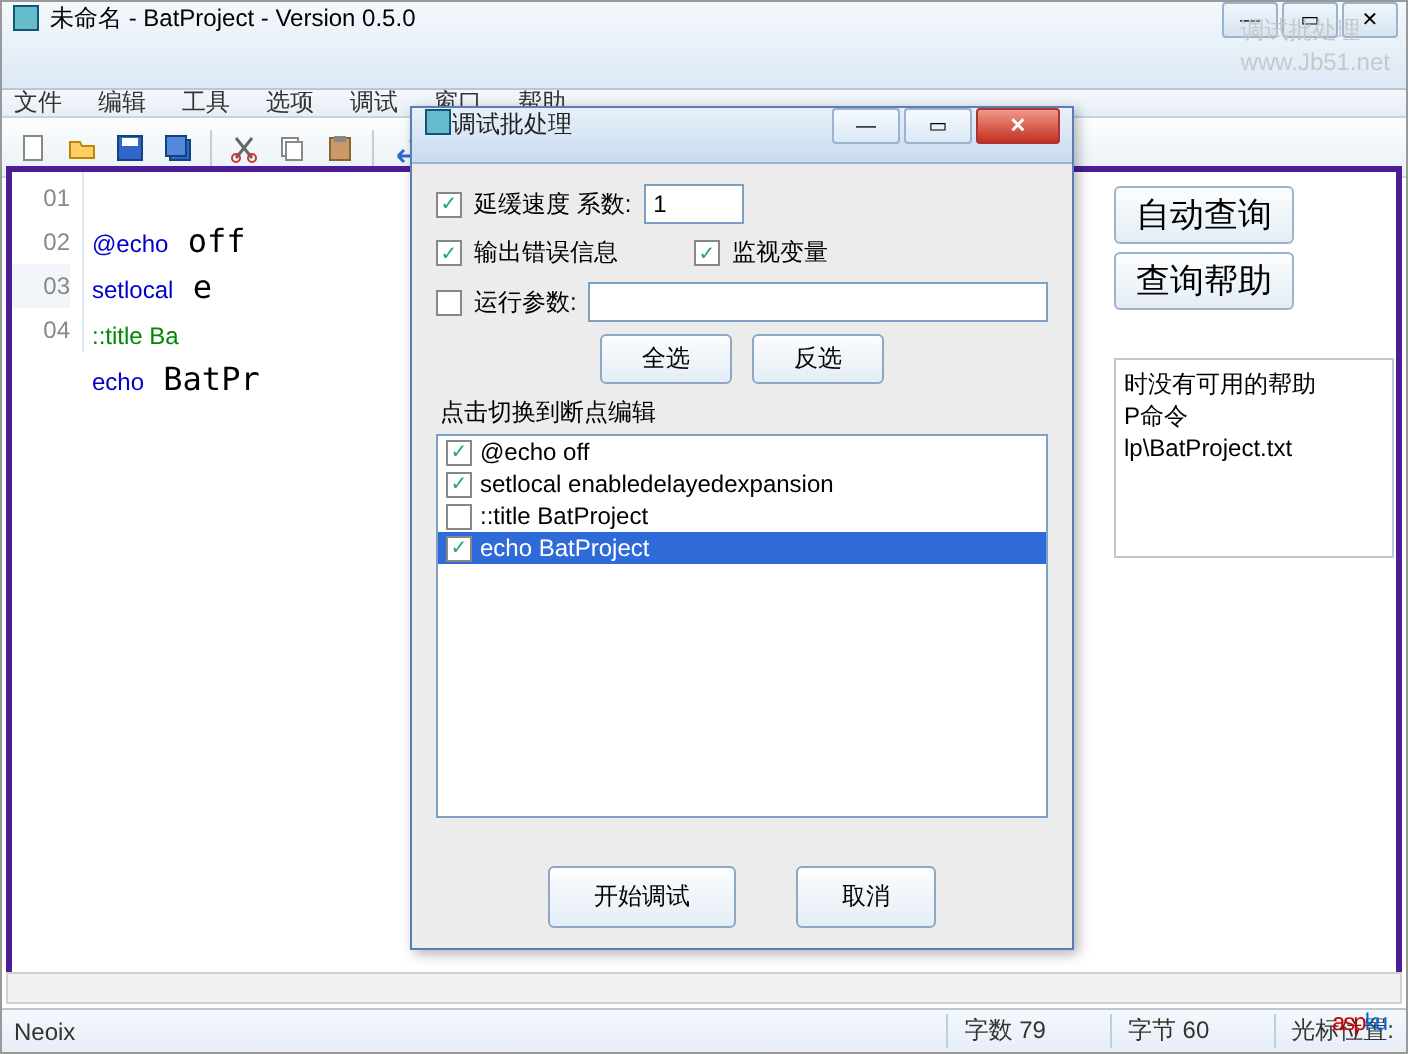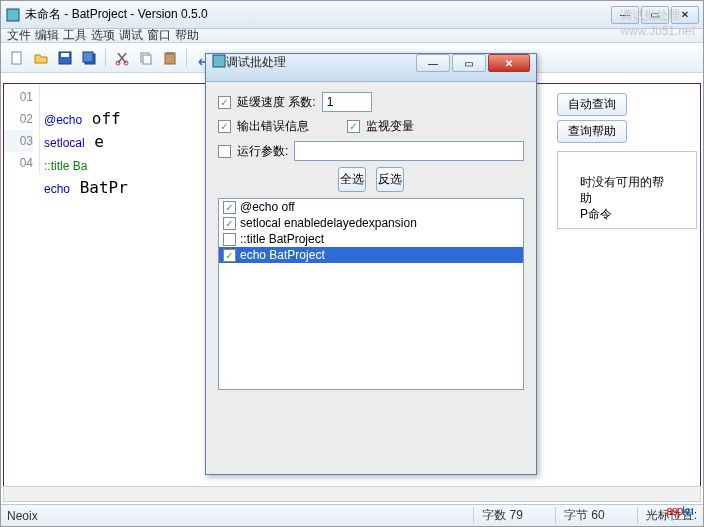--- a/index.html
+++ b/index.html
@@ -1,51 +1,51 @@
 <!DOCTYPE html>
 <html><head>
 <meta charset="utf-8">
 <style>
 *{box-sizing:border-box;margin:0;padding:0;font-family:"Microsoft YaHei",SimSun,Tahoma,sans-serif;font-size:12px}
 body{width:704px;height:527px;background:#fff;position:relative;overflow:hidden;border:1px solid #999}
-.titlebar{height:28px;background:linear-gradient(#f4f8fc,#dde9f5);display:flex;align-items:center;padding:12px 4px;border-bottom:1px solid #b8c8d8}
+.titlebar{height:44px;background:linear-gradient(#f4f8fc,#dde9f5);display:flex;padding:0 4px;border-bottom:1px solid #b8c8d8}
 .titlebar .icon{width:16px;height:16px;margin-right:4px;display:inline-flex;align-items:center;justify-content:center}
 .win-controls{margin-left:auto;display:flex;gap:2px}
 .win-btn{width:28px;height:18px;border:1px solid #9bb3cc;background:linear-gradient(#f0f6fc,#d5e4f0);border-radius:2px;display:flex;align-items:center;justify-content:center;font-size:10px}
-.menubar{height:14px;background:linear-gradient(#f4f8fc,#e6eef6);display:flex;align-items:center;padding:0 6px;gap:4px;border-bottom:1px solid #c8d4e0}
+.menubar{height:14px;background:linear-gradient(#f4f8fc,#e6eef6);display:flex;align-items:center;padding:0 6px;gap:18px;border-bottom:1px solid #c8d4e0}
 .menu-item{color:#333}
 .toolbar{height:30px;background:linear-gradient(#fdfefe,#e8f0f6);display:flex;align-items:center;padding:0 6px;gap:4px;border-bottom:1px solid #c8d4e0}
 .tb-btn{width:20px;height:20px;display:flex;align-items:center;justify-content:center;border-radius:2px}
 .tb-sep{width:1px;height:18px;background:#c0cede;margin:0 2px}
-.editor{position:absolute;left:2px;top:82px;right:2px;bottom:30px;background:#fff;border:1px solid #4c1d95}
+.editor{position:absolute;left:2px;top:82px;right:2px;bottom:30px;background:#fff;border:3px solid #4c1d95}
 .gutter{position:absolute;left:0;top:0;width:36px;background:#fff;border-right:1px solid #dde6ee;font-family:Consolas,monospace;font-size:16px;color:#888;line-height:22px;padding-top:2px;text-align:right;padding-right:6px}
 .code{position:absolute;left:40px;top:2px;font-family:Consolas,monospace;font-size:16px;line-height:22px;white-space:pre}
 .kw-blue{color:#00c}
 .kw-green{color:#080}
 .right-panel{position:absolute;right:6px;top:92px;width:140px}
-.rp-btn{display:inline-block;border:1px solid #9bb3cc;background:linear-gradient(#fcfdfe,#e4edf5);border-radius:3px;padding:2px 10px;margin-bottom:4px;font-size:12px}
-.rp-box{border:1px solid #bcc8d4;background:#fff;padding:22px;font-size:12px;line-height:16px;margin-top:4px;height:78px}
+.rp-btn{display:inline-block;border:1px solid #9bb3cc;background:linear-gradient(#fcfdfe,#e4edf5);border-radius:3px;padding:2px 10px;margin-bottom:4px;font-size:17px}
+.rp-box{border:1px solid #bcc8d4;background:#fff;padding:4px;font-size:12px;line-height:16px;margin-top:20px;height:100px}
 .statusbar{position:absolute;left:0;right:0;bottom:0;height:22px;background:linear-gradient(#f4f8fc,#e6eef6);border-top:1px solid #bcc8d4;display:flex;align-items:center;padding:0 6px;gap:32px;font-size:12px;color:#333}
 .statusbar .cell{border-left:1px solid #c0cede;padding-left:8px}
 .hscroll{position:absolute;left:2px;right:2px;bottom:24px;height:16px;background:#f0f0f0;border:1px solid #d0d0d0}
 .watermark{position:absolute;right:8px;top:6px;color:#c8c8c8;font-size:11px}
 .aspku{position:absolute;right:10px;bottom:4px;font-family:Arial;font-weight:normal;font-size:26px;letter-spacing:-1px}
 .aspku .a1{color:#c00}.aspku .a2{color:#06c}
 
 
 .dialog{position:absolute;left:204px;top:52px;width:332px;height:422px;border:1px solid #5a7db3;background:#ececec;box-shadow:2px 2px 6px rgba(0,0,0,.3)}
 .dlg-title{height:28px;background:linear-gradient(#e8f0fa,#c8dcf0);display:flex;align-items:flex-start;padding:0 6px;border-bottom:1px solid #9bb3cc}
 .dlg-title .t{flex:1;color:#222}
 .dlg-ctrl{width:34px;height:18px;margin-left:2px;border:1px solid #9bb3cc;background:linear-gradient(#f6faff,#dae8f4);border-radius:2px;display:flex;align-items:center;justify-content:center;font-size:10px}
 .dlg-close{width:42px;background:linear-gradient(#e98,#c43020);border:1px solid #a33;color:#fff;font-weight:bold}
 .dlg-body{padding:10px 12px}
 .row{display:flex;align-items:center;margin-bottom:6px;gap:6px}
 .chk{width:13px;height:13px;border:1px solid #888;background:#fff;display:inline-flex;align-items:center;justify-content:center;font-size:10px;color:#2a6}
 input.txt{border:1px solid #7ea0c4;height:20px;padding:0 4px;background:#fff}
-.btn{border:1px solid #8ca8c4;background:linear-gradient(#fcfdfe,#e4edf5);border-radius:3px;padding:3px 1px;font-size:12px}
+.btn{border:1px solid #8ca8c4;background:linear-gradient(#fcfdfe,#e4edf5);border-radius:3px;padding:3px 20px;font-size:12px}
 .big-btn{padding:6px 22px}
 .list-label{margin:6px 0 2px 2px;font-size:12px}
 .listbox{border:1px solid #7ea0c4;background:#fff;height:192px;overflow:hidden}
 .li{display:flex;align-items:center;padding:1px 4px;gap:4px;font-family:Consolas,monospace;font-size:12px}
 .li.sel{background:#2f6bd8;color:#fff}
 .li.sel .chk{color:#2a6;background:#fff}
 .dlg-foot{position:absolute;left:0;right:0;bottom:10px;display:flex;justify-content:center;gap:30px}
 </style>
 </head>
 <body>
@@ -146,20 +146,21 @@
 <span class="kw-green">::title Ba</span>
 <span class="kw-blue">echo</span> BatPr</div>
 </div>
 
 <div class="right-panel">
   <span class="rp-btn">自动查询</span>
   <span class="rp-btn">查询帮助</span>
   <div class="rp-box">
     <div>时没有可用的帮助</div>
     <div>P命令</div>
+    <div>lp\BatProject.txt</div>
   </div>
 </div>
 
 <div class="hscroll"></div>
 
 <div class="statusbar">
   <span>Neoix</span>
   <span class="cell" style="margin-left:auto">字数  79</span>
   <span class="cell">字节  60</span>
   <span class="cell">光标位置:</span>
@@ -194,32 +195,37 @@
     </div>
     <div class="row">
       <span class="chk"></span>
       <span>运行参数:</span>
       <input class="txt" style="flex: 1 1 0%;">
     </div>
     <div class="row" style="justify-content:center;gap:10px;margin-top:4px">
       <button class="btn">全选</button>
       <button class="btn">反选</button>
     </div>
+    <div class="list-label">点击切换到断点编辑</div>
     <div class="listbox">
       <div class="li">
           <span class="chk">✓</span>
           <span>@echo off</span>
         </div>
       <div class="li">
           <span class="chk">✓</span>
           <span>setlocal enabledelayedexpansion</span>
         </div>
       <div class="li">
           <span class="chk"></span>
           <span>::title BatProject</span>
         </div>
       <div class="li sel">
           <span class="chk">✓</span>
           <span>echo BatProject</span>
         </div>
     </div>
   </div>
+  <div class="dlg-foot">
+    <button class="btn big-btn">开始调试</button>
+    <button class="btn big-btn">取消</button>
+  </div>
 </div>
 
 </body></html>

